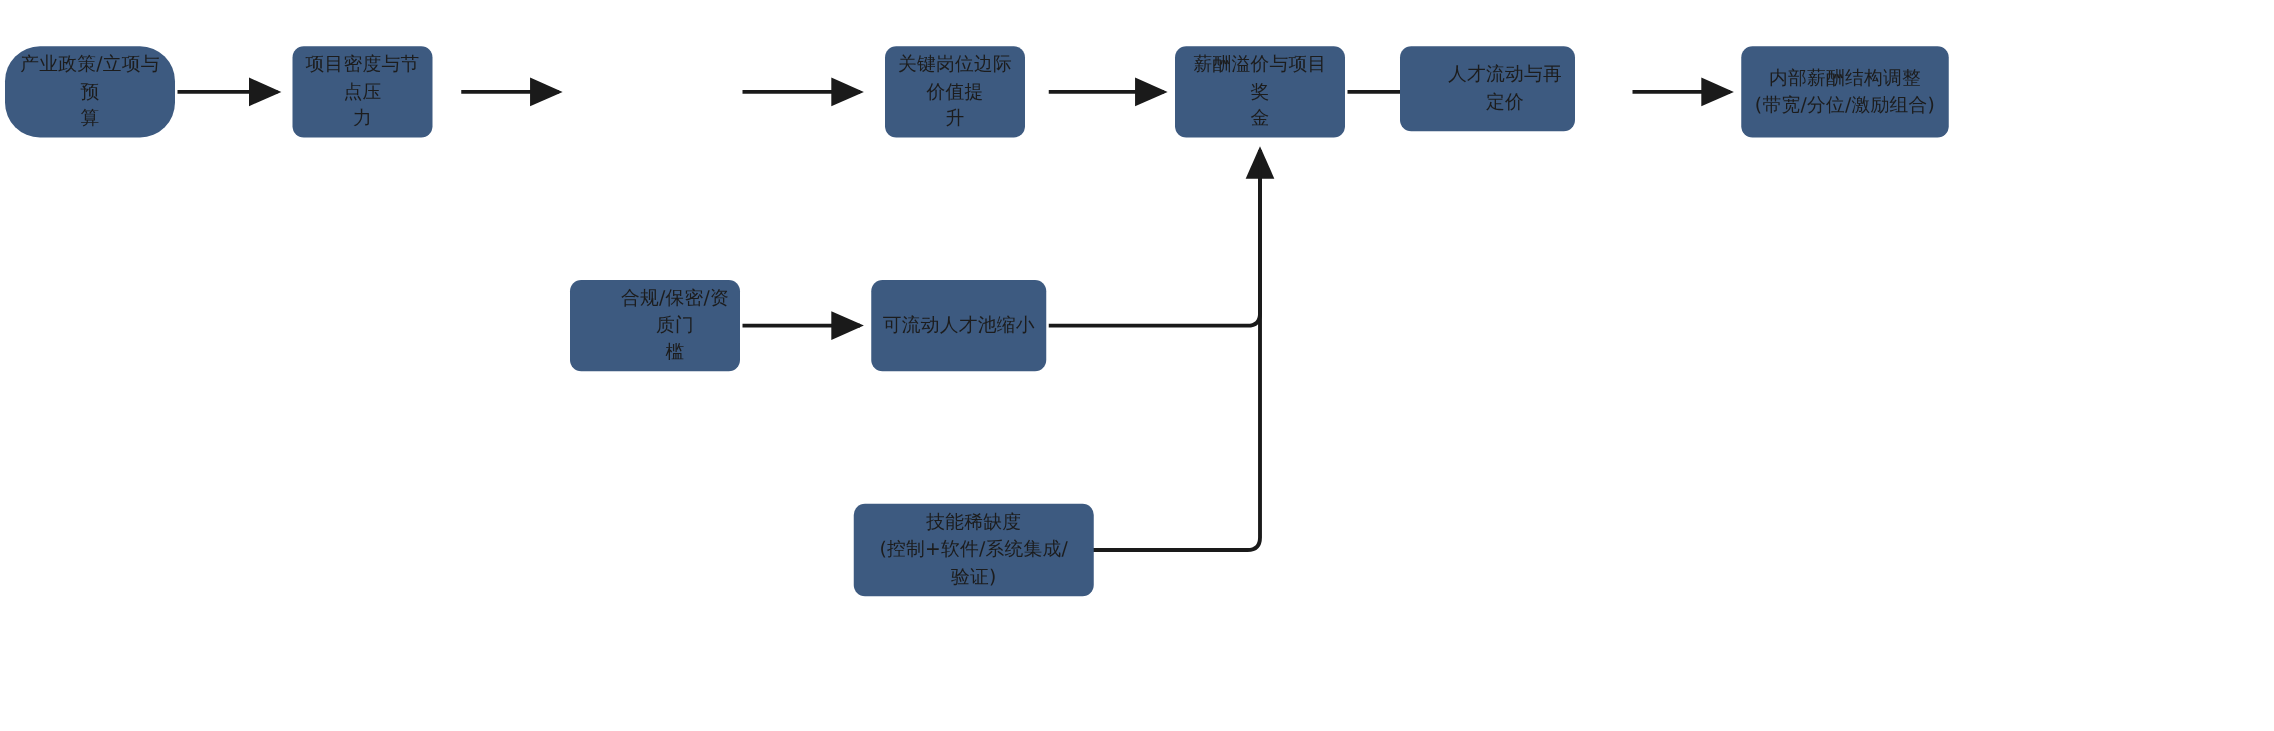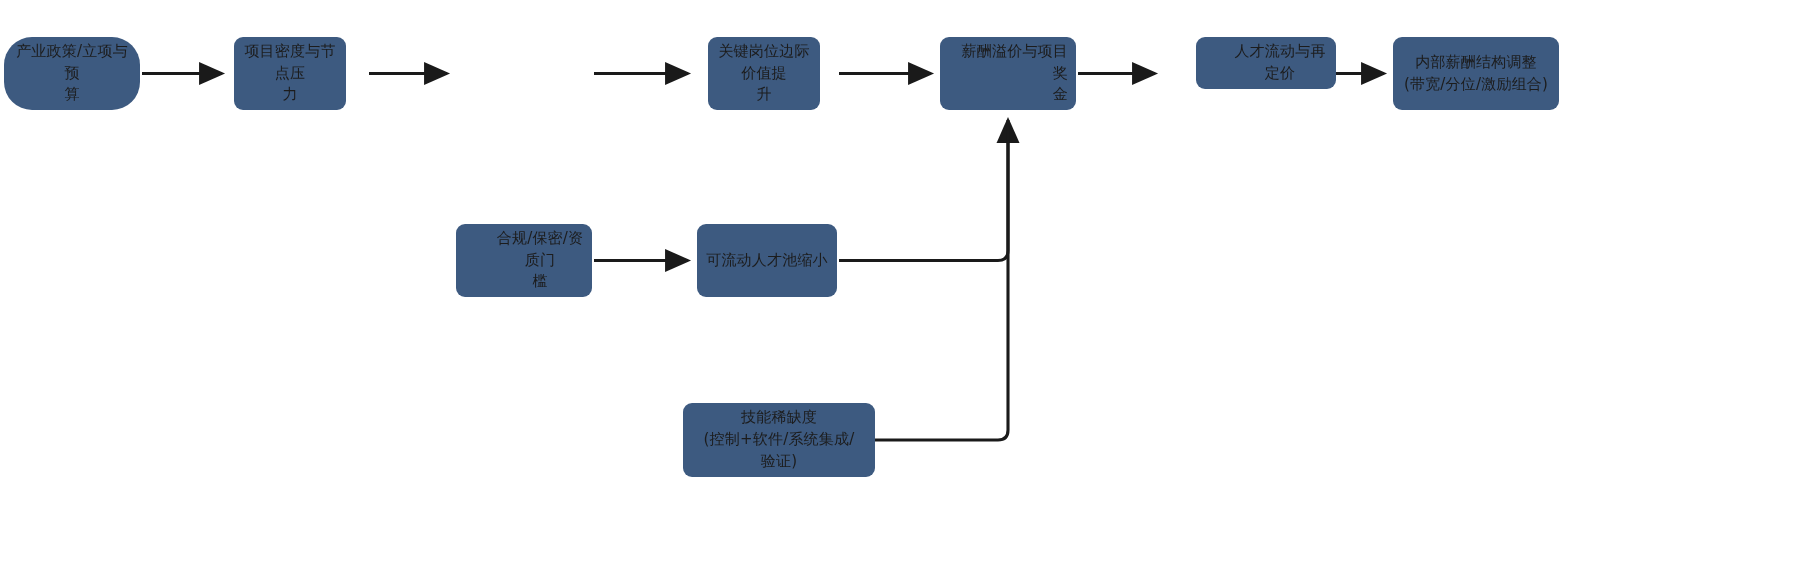--- a/index.html
+++ b/index.html
@@ -71,24 +71,24 @@
   <div class="node" style="left:4px;top:37px;width:136px;height:73px;border-radius:28px;">产业政策/立项与预
 算</div>
 
   <div class="node" style="left:234px;top:37px;width:112px;height:73px;">项目密度与节点压
 力</div>
 
 
   <div class="node" style="left:708px;top:37px;width:112px;height:73px;">关键岗位边际价值提
 升</div>
 
-  <div class="node" style="left:940px;top:37px;width:136px;height:73px;text-align:right;">薪酬溢价与项目奖
+  <div class="node" style="left:940px;top:37px;width:136px;height:73px;">薪酬溢价与项目奖
 金</div>
 
-  <div class="node" style="left:1196px;top:37px;width:140px;height:52px;padding-left:36px;">人才流动与再定价</div>
+  <div class="node" style="left:1120px;top:37px;width:140px;height:68px;padding-left:36px;">人才流动与再定价</div>
 
   <div class="node" style="left:1393px;top:37px;width:166px;height:73px;">内部薪酬结构调整
 (带宽/分位/激励组合)</div>
 
   <div class="node" style="left:456px;top:224px;width:136px;height:73px;padding-left:40px;">合规/保密/资质门
 槛</div>
 
   <div class="node" style="left:697px;top:224px;width:140px;height:73px;text-align:center;">可流动人才池缩小</div>
 
   <div class="node" style="left:683px;top:403px;width:192px;height:74px;">技能稀缺度

